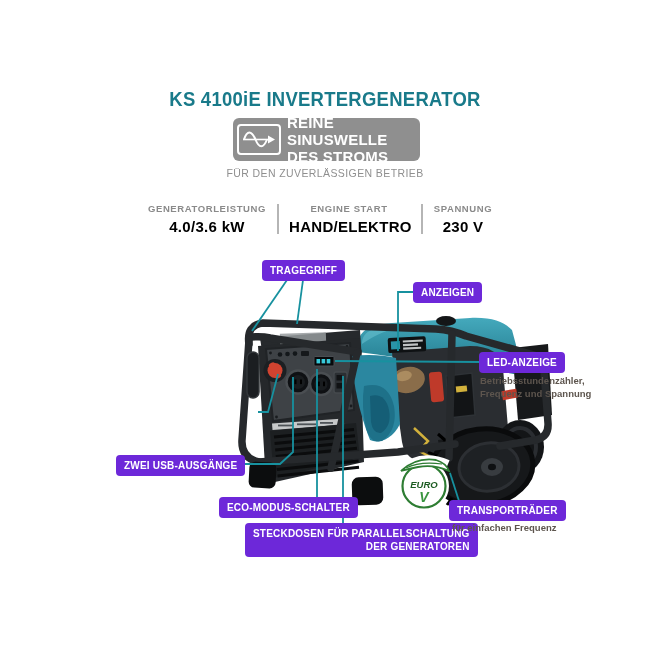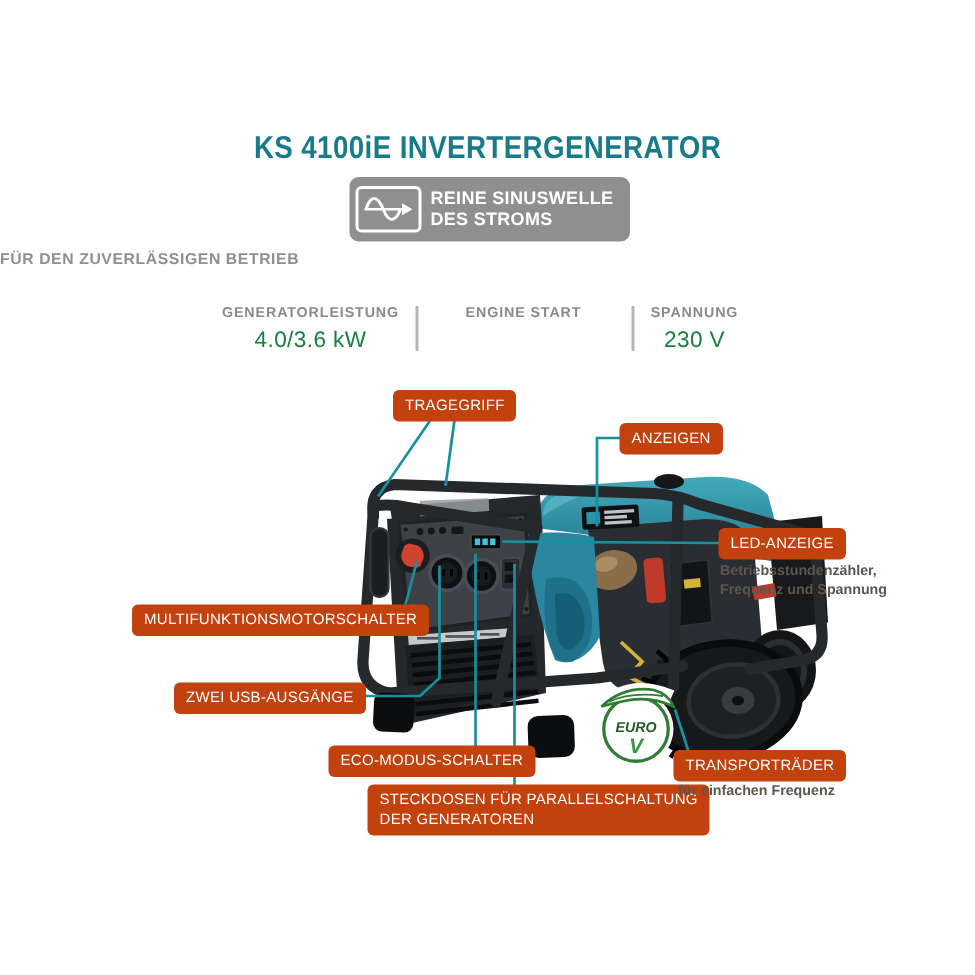--- a/index.html
+++ b/index.html
@@ -5,34 +5,34 @@
   html,body{margin:0;padding:0;background:#fff;}
   body{width:650px;height:650px;font-family:"Liberation Sans",sans-serif;overflow:hidden;}
   .stage{position:relative;width:566px;height:650px;background:#fff;}
   .title{position:absolute;top:87px;left:0;width:650px;margin:0;text-align:center;
          font-size:21px;font-weight:bold;color:#197a8a;letter-spacing:.3px;
          transform:scaleX(.88);transform-origin:50% 50%;}
   .sine-badge{position:absolute;left:233px;top:118px;width:187px;height:43px;background:#8f8f8f;
          border-radius:6px;display:flex;align-items:center;box-sizing:border-box;padding-left:4px;gap:6px;}
   .sine-icon{width:44px;height:31px;border:2px solid #fff;border-radius:4px;box-sizing:border-box;
          display:flex;align-items:center;justify-content:center;flex:none;}
-  .sine-text{color:#fff;font-weight:bold;font-size:12px;line-height:1.15;letter-spacing:.2px;}
+  .sine-text{color:#fff;font-weight:bold;font-size:15px;line-height:1.15;letter-spacing:.2px;}
   .sine-text span{display:block;}
-  .badge-sub{position:absolute;top:166px;left:0;width:650px;text-align:left;font-size:10.5px;
-         font-weight:bold;color:#8f8f8f;line-height:1.4;letter-spacing:.4px;}
+  .badge-sub{position:absolute;top:166px;left:0;width:650px;text-align:center;font-size:10.5px;
+         font-weight:normal;color:#8f8f8f;line-height:1.4;letter-spacing:.4px;}
   .spec{position:absolute;top:203px;text-align:center;}
   .spec .lbl{font-size:9.5px;font-weight:bold;color:#8a8a8a;letter-spacing:.6px;}
-  .spec .val{font-size:15px;font-weight:normal;color:#15803d;margin-top:4px;letter-spacing:.3px;}
+  .spec .val{font-size:15px;font-weight:bold;color:#000000;margin-top:4px;letter-spacing:.3px;}
   .spec1{left:127px;width:160px;}
   .spec2{left:289px;width:120px;}
   .spec3{left:413px;width:100px;}
   .vdiv{position:absolute;top:204px;width:1.5px;height:30px;background:#b5b5b5;}
   .fig{position:absolute;left:0;top:0;width:650px;height:650px;}
-  .co{position:absolute;background:#c2410c;color:#fff;font-size:10px;font-weight:normal;
-      padding:4px 8px;border-radius:4px;letter-spacing:.2px;white-space:nowrap;line-height:1.3;}
+  .co{position:absolute;background:#6d28d9;color:#fff;font-size:10px;font-weight:bold;
+      padding:4px 8px;border-radius:4px;letter-spacing:.2px;white-space:nowrap;line-height:1.3;text-align:right;}
   .co-note{position:absolute;font-size:9.5px;font-weight:bold;color:#5d554e;line-height:1.35;white-space:nowrap;}
 </style>
 </head>
 <body>
 
 <div class="stage">
 
   <h1 class="title">KS 4100iE INVERTERGENERATOR</h1>
 
   <div class="sine-badge">
@@ -53,20 +53,21 @@
     <div>FÜR DEN ZUVERLÄSSIGEN BETRIEB</div>
   </div>
 
   <div class="spec spec1">
     <div class="lbl">GENERATORLEISTUNG</div>
     <div class="val">4.0/3.6 kW</div>
   </div>
   <div class="vdiv" style="left:277px"></div>
   <div class="spec spec2">
     <div class="lbl">ENGINE START</div>
+    <div class="val">HAND/ELEKTRO</div>
   </div>
   <div class="vdiv" style="left:421px"></div>
   <div class="spec spec3">
     <div class="lbl">SPANNUNG</div>
     <div class="val">230 V</div>
   </div>
 
   <svg class="fig" viewBox="0 0 650 650">
     <defs>
       <linearGradient id="tealGrad" x1="0" y1="0" x2="0" y2="1">
@@ -217,23 +218,20 @@
   </div>
 
   <div class="co" style="left:479px;top:352px">
     <span>LED-ANZEIGE</span>
   </div>
   <div class="co-note" style="left:480px;top:375px">
     <div>Betriebsstundenzähler,</div>
     <div>Frequenz und Spannung</div>
   </div>
 
-  <div class="co" style="left:88px;top:403px">
-    <span>MULTIFUNKTIONSMOTORSCHALTER</span>
-  </div>
 
   <div class="co" style="left:116px;top:455px">
     <span>ZWEI USB-AUSGÄNGE</span>
   </div>
 
   <div class="co" style="left:219px;top:497px">
     <span>ECO-MODUS-SCHALTER</span>
   </div>
 
   <div class="co" style="left:245px;top:523px">

